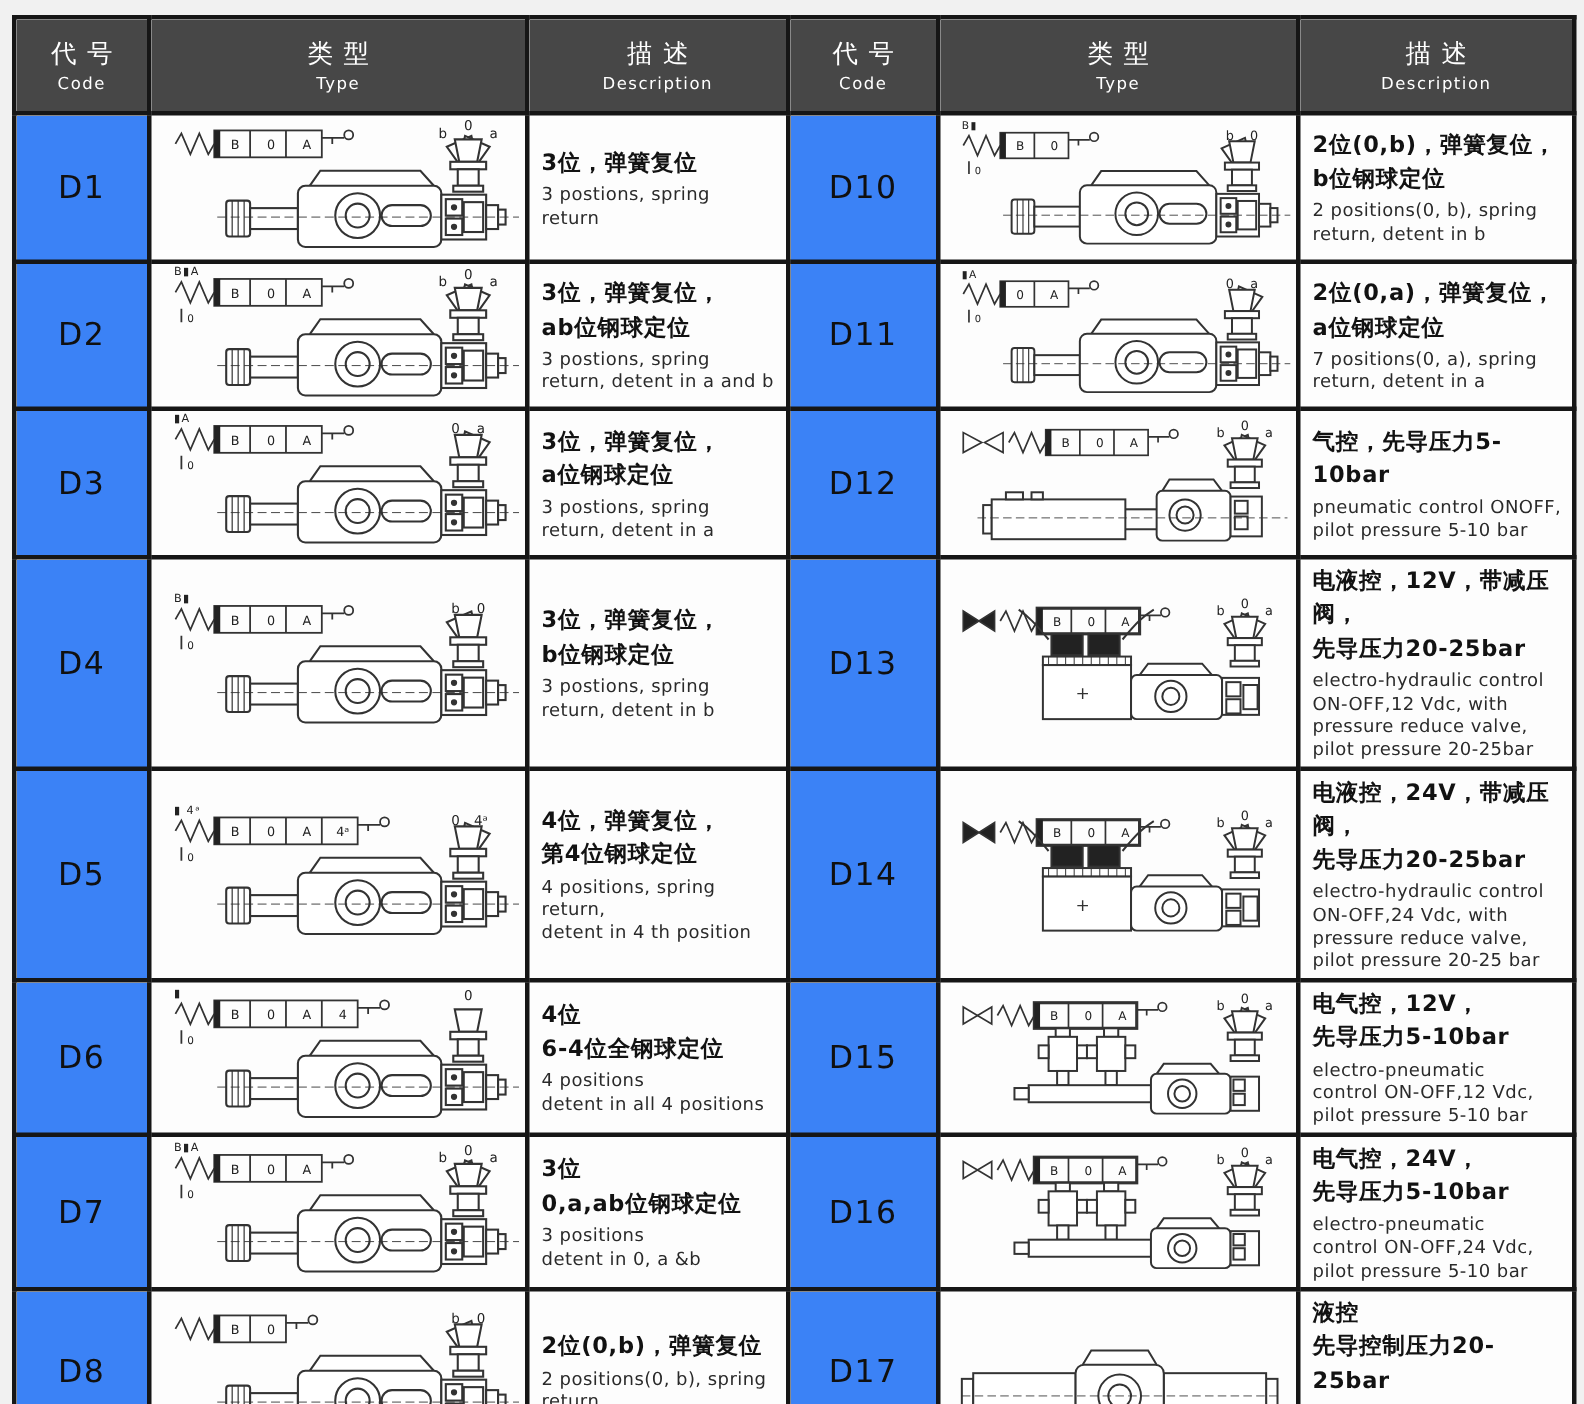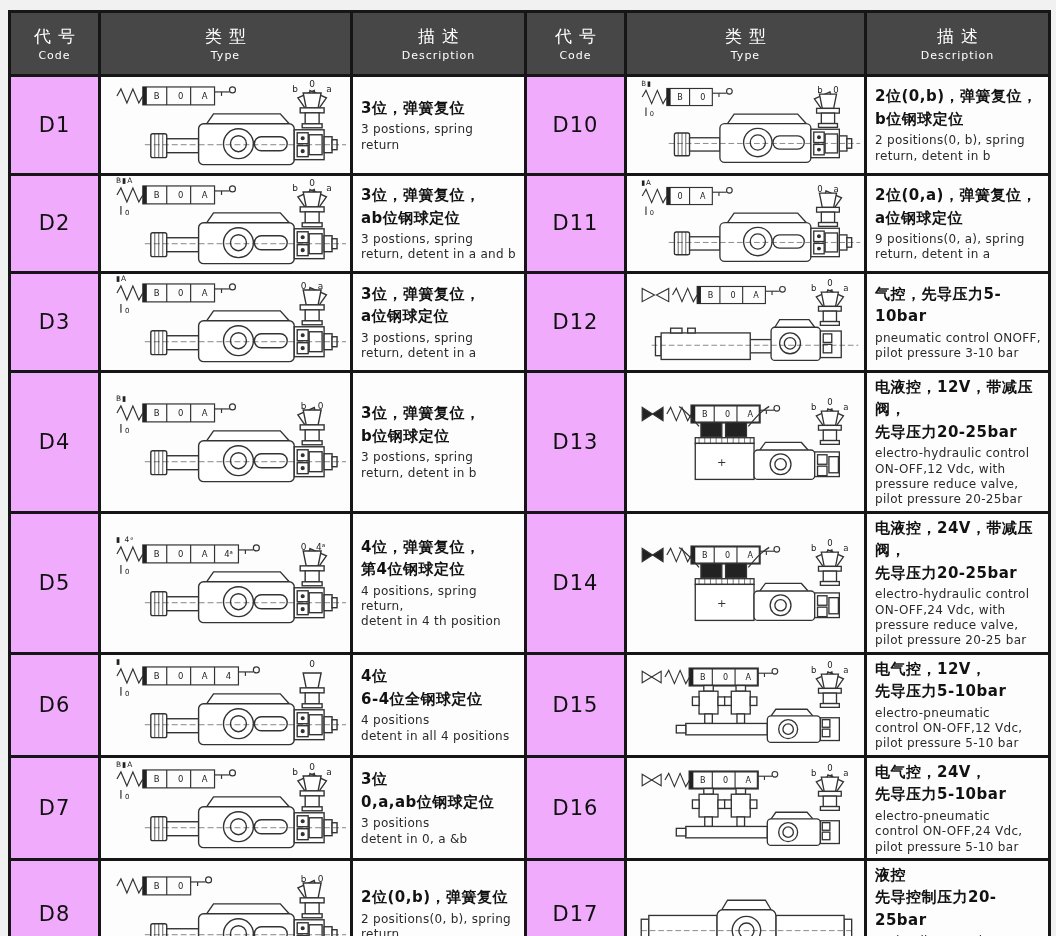--- a/index.html
+++ b/index.html
@@ -20,21 +20,21 @@
     border:3px solid #161616;padding:0;overflow:hidden;box-sizing:border-box;
   }
   thead th{
     background:#474747;color:#ffffff;font-weight:400;height:64px;
     text-align:center;vertical-align:middle;
   }
   .h-zh{font-size:17px;letter-spacing:7px;text-indent:7px;line-height:1.3;}
   .h-en{font-size:11px;letter-spacing:1px;margin-top:1px;}
   td.code{
     text-align:center;vertical-align:middle;
-    font-size:21px;color:#101010;letter-spacing:1px;background:#f0abfc;
+    font-size:21px;color:#101010;letter-spacing:1px;background:#3b82f6;
   }
   td.type{background:#fdfdfd;}
   td.type svg{display:block;width:100%;height:100%;}
   td.desc{vertical-align:middle;padding:3px 4px 3px 8px;background:#fdfdfd;}
   .zh{
     font-size:15px;font-weight:700;color:#121212;
     white-space:pre-line;line-height:1.5;letter-spacing:0.5px;
   }
   .en{
     font-size:12px;color:#2a2a2a;white-space:pre-line;
@@ -304,21 +304,21 @@
                 <polygon points="203,16 221,16 218,31 206,31"></polygon>
                 <rect x="200" y="31" width="24" height="5" fill="#fff"></rect>
                 <rect x="205" y="36" width="14" height="11" fill="#fff"></rect>
                 <rect x="202" y="47" width="20" height="4" fill="#fff"></rect>
               </g>
             </svg>
           </td>
           <td class="desc">
             <div class="zh">2位(0,a)，弹簧复位，
 a位钢球定位</div>
-            <div class="en">9 positions(0, a), spring
+            <div class="en">7 positions(0, a), spring
 return, detent in a</div>
           </td>
         </tr>
         <tr style="height: 92px;">
           <td class="code">D3</td>
           <td class="type">
             <svg viewBox="0 0 250 96" preserveAspectRatio="xMidYMid meet" font-family="DejaVu Sans, sans-serif">
               <g fill="none" stroke="#333" stroke-width="1.2">
                 <polyline points="16,19 20,12 26,26 32,12 38,26 42,19" fill="none"></polyline>
                 <rect x="42" y="10" width="72" height="18" stroke-width="1.2"></rect>
@@ -418,21 +418,21 @@
                 <polygon points="205,16 223,16 220,31 208,31"></polygon>
                 <rect x="202" y="31" width="24" height="5" fill="#fff"></rect>
                 <rect x="207" y="36" width="14" height="11" fill="#fff"></rect>
                 <rect x="204" y="47" width="20" height="4" fill="#fff"></rect>
               </g>
             </svg>
           </td>
           <td class="desc">
             <div class="zh">气控，先导压力5-10bar</div>
             <div class="en">pneumatic control ONOFF,
-pilot pressure 3-10 bar</div>
+pilot pressure 5-10 bar</div>
           </td>
         </tr>
         <tr style="height: 88px;">
           <td class="code">D4</td>
           <td class="type">
             <svg viewBox="0 0 250 96" preserveAspectRatio="xMidYMid meet" font-family="DejaVu Sans, sans-serif">
               <g fill="none" stroke="#333" stroke-width="1.2">
                 <polyline points="16,19 20,12 26,26 32,12 38,26 42,19" fill="none"></polyline>
                 <rect x="42" y="10" width="72" height="18" stroke-width="1.2"></rect>
                 <line x1="66" y1="10" x2="66" y2="28"></line>

